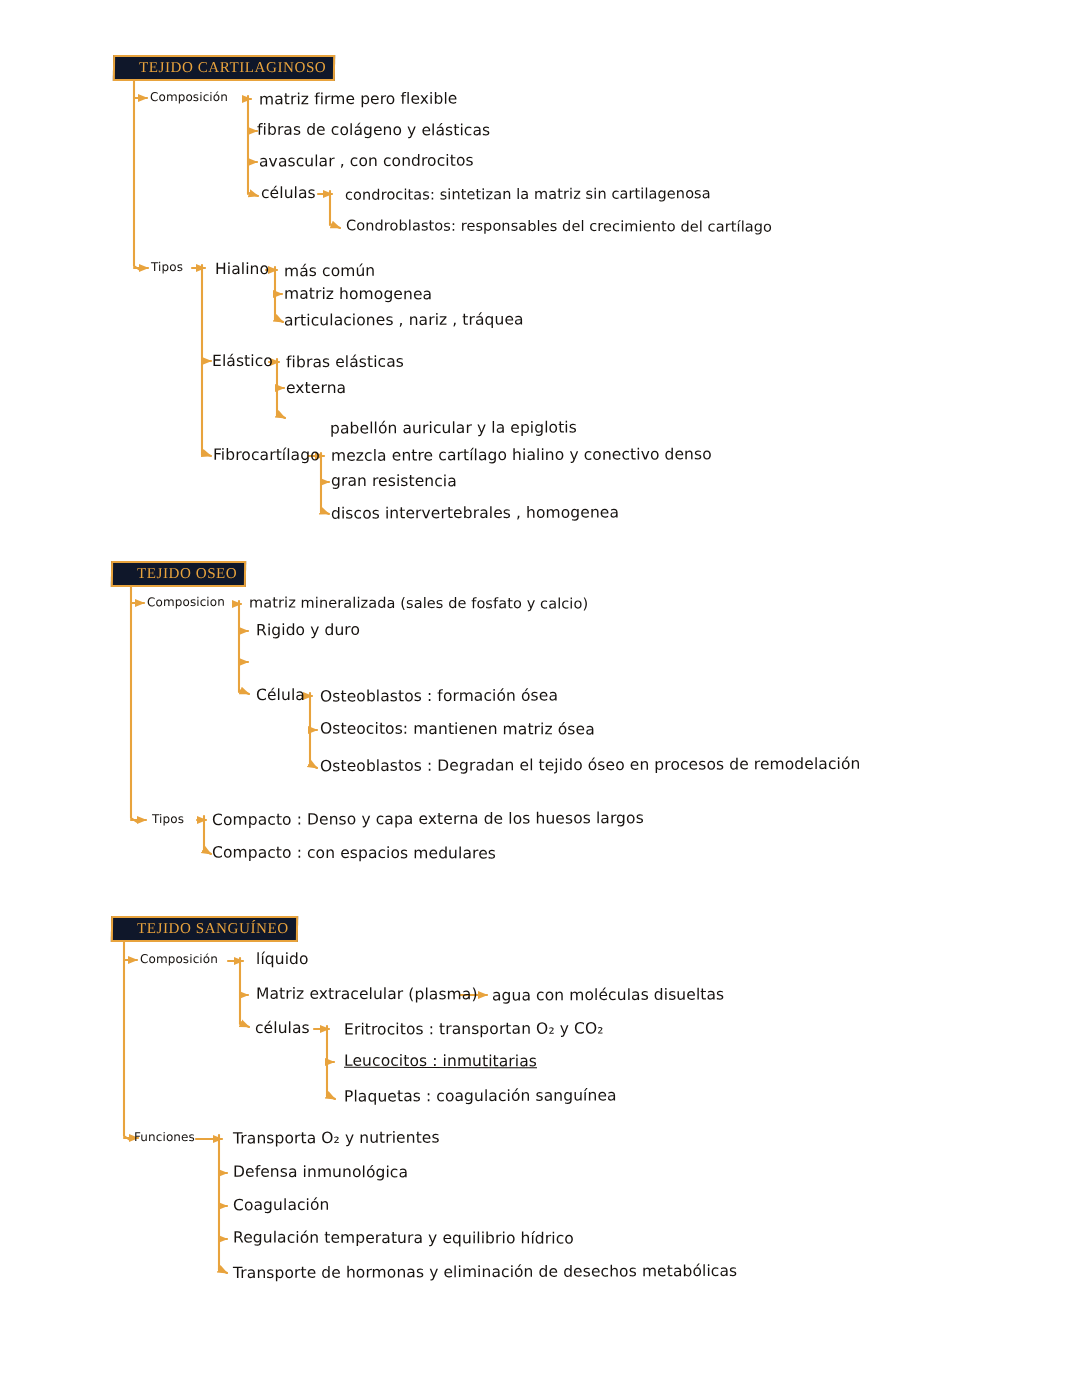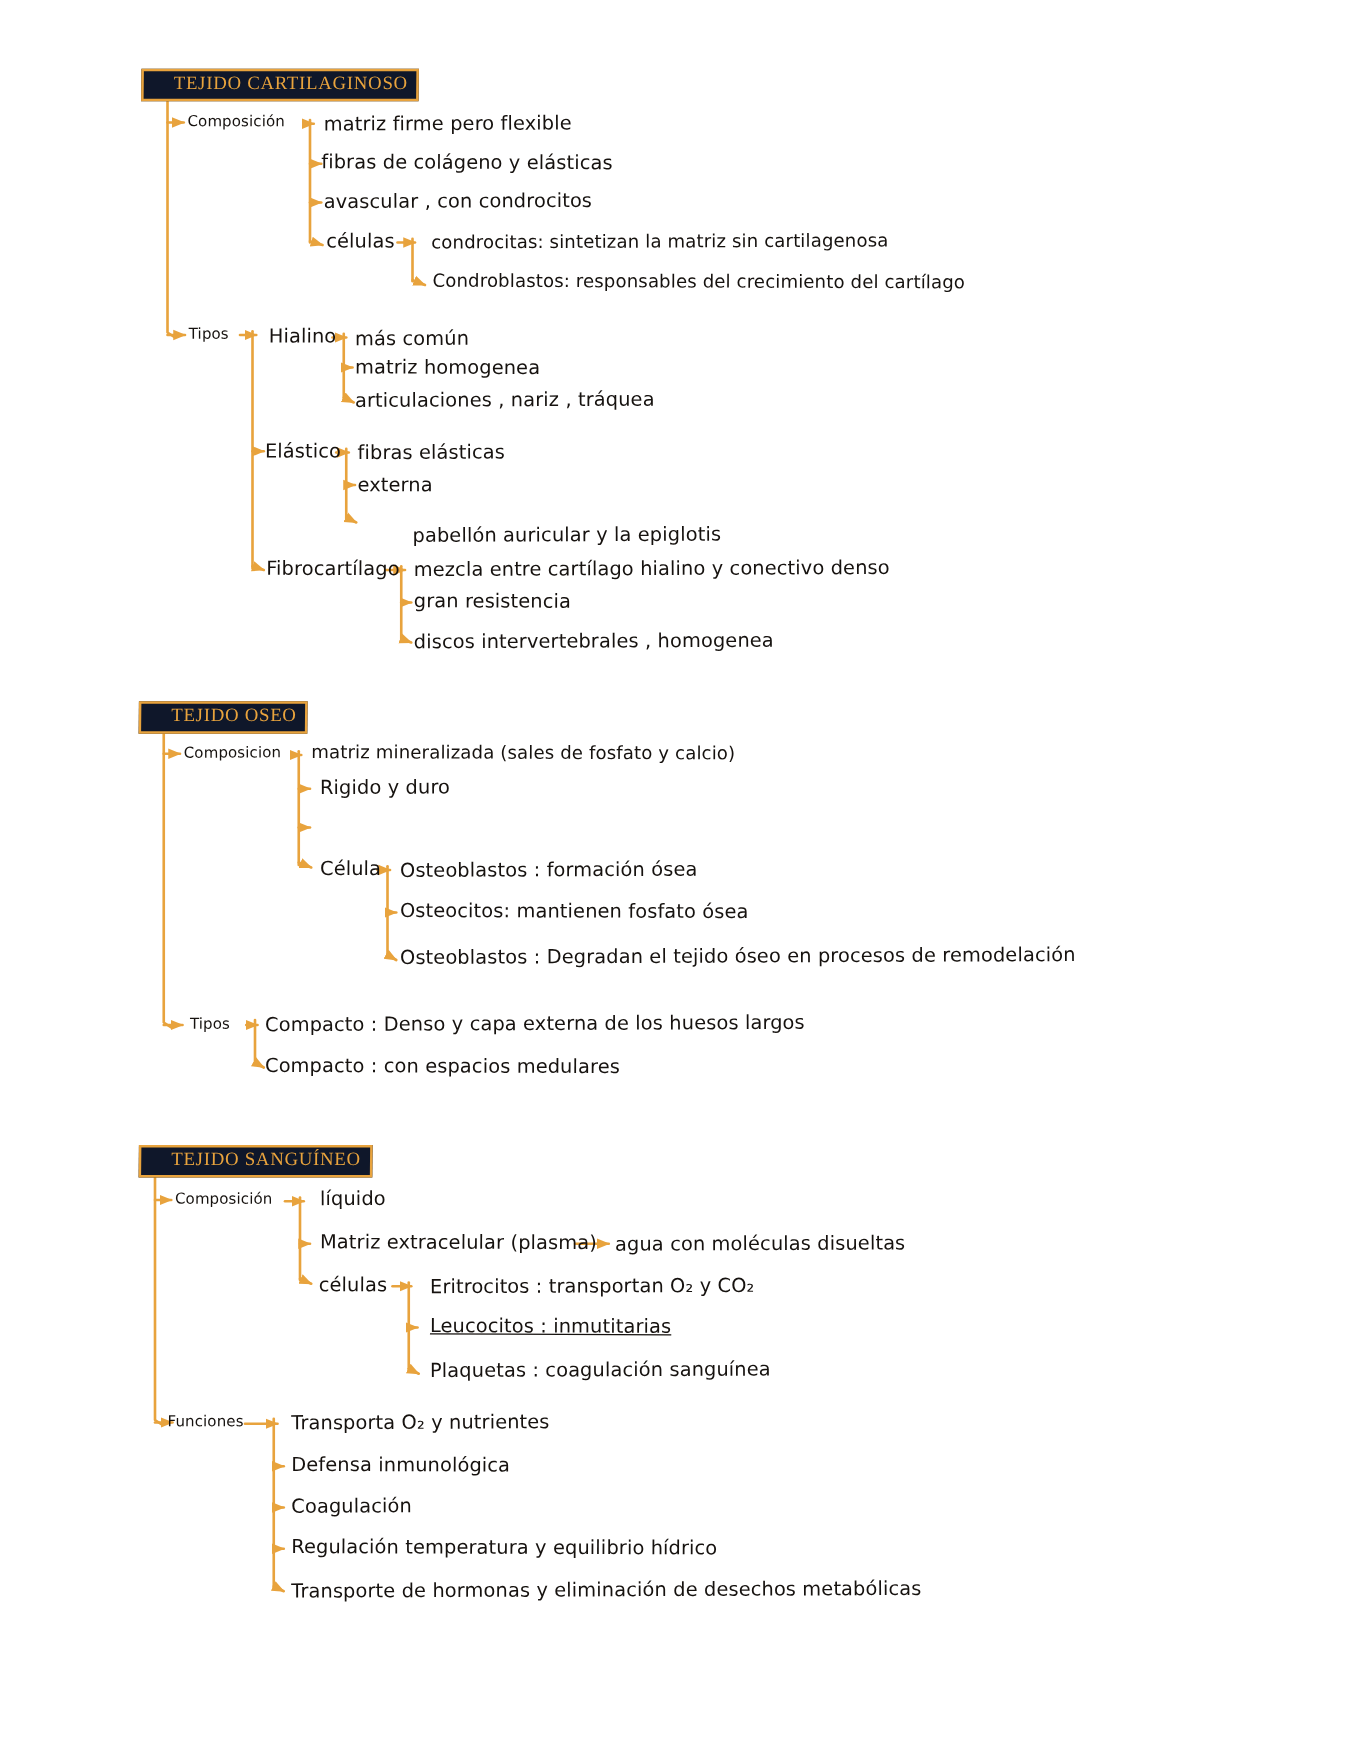--- a/index.html
+++ b/index.html
@@ -187,21 +187,21 @@
 
   <div class="title-box" style="left:111px; top:561px;">TEJIDO OSEO</div>
 
   <div class="node lead" style="left:147px; top:596px;">Composicion</div>
 
   <div class="node small" style="left:249px; top:596px;">matriz mineralizada (sales de fosfato y calcio)</div>
   <div class="node" style="left:256px; top:623px;">Rigido y duro</div>
   <div class="node" style="left:256px; top:688px;">Célula</div>
 
   <div class="node" style="left:320px; top:689px;">Osteoblastos : formación  ósea</div>
-  <div class="node" style="left:320px; top:722px;">Osteocitos: mantienen  fosfato ósea</div>
+  <div class="node" style="left:320px; top:722px;">Osteocitos: mantienen  matriz ósea</div>
   <div class="node" style="left:320px; top:758px;">Osteoblastos : Degradan el  tejido óseo  en procesos  de  remodelación</div>
 
   <div class="node lead" style="left:152px; top:813px;">Tipos</div>
   <div class="node" style="left:212px; top:812px;">Compacto : Denso  y  capa  externa de los  huesos largos</div>
   <div class="node" style="left:212px; top:846px;">Compacto : con  espacios  medulares</div>
 
   <div class="title-box" style="left:111px; top:916px;">TEJIDO SANGUÍNEO</div>
 
   <div class="node lead" style="left:140px; top:953px;">Composición</div>
 

